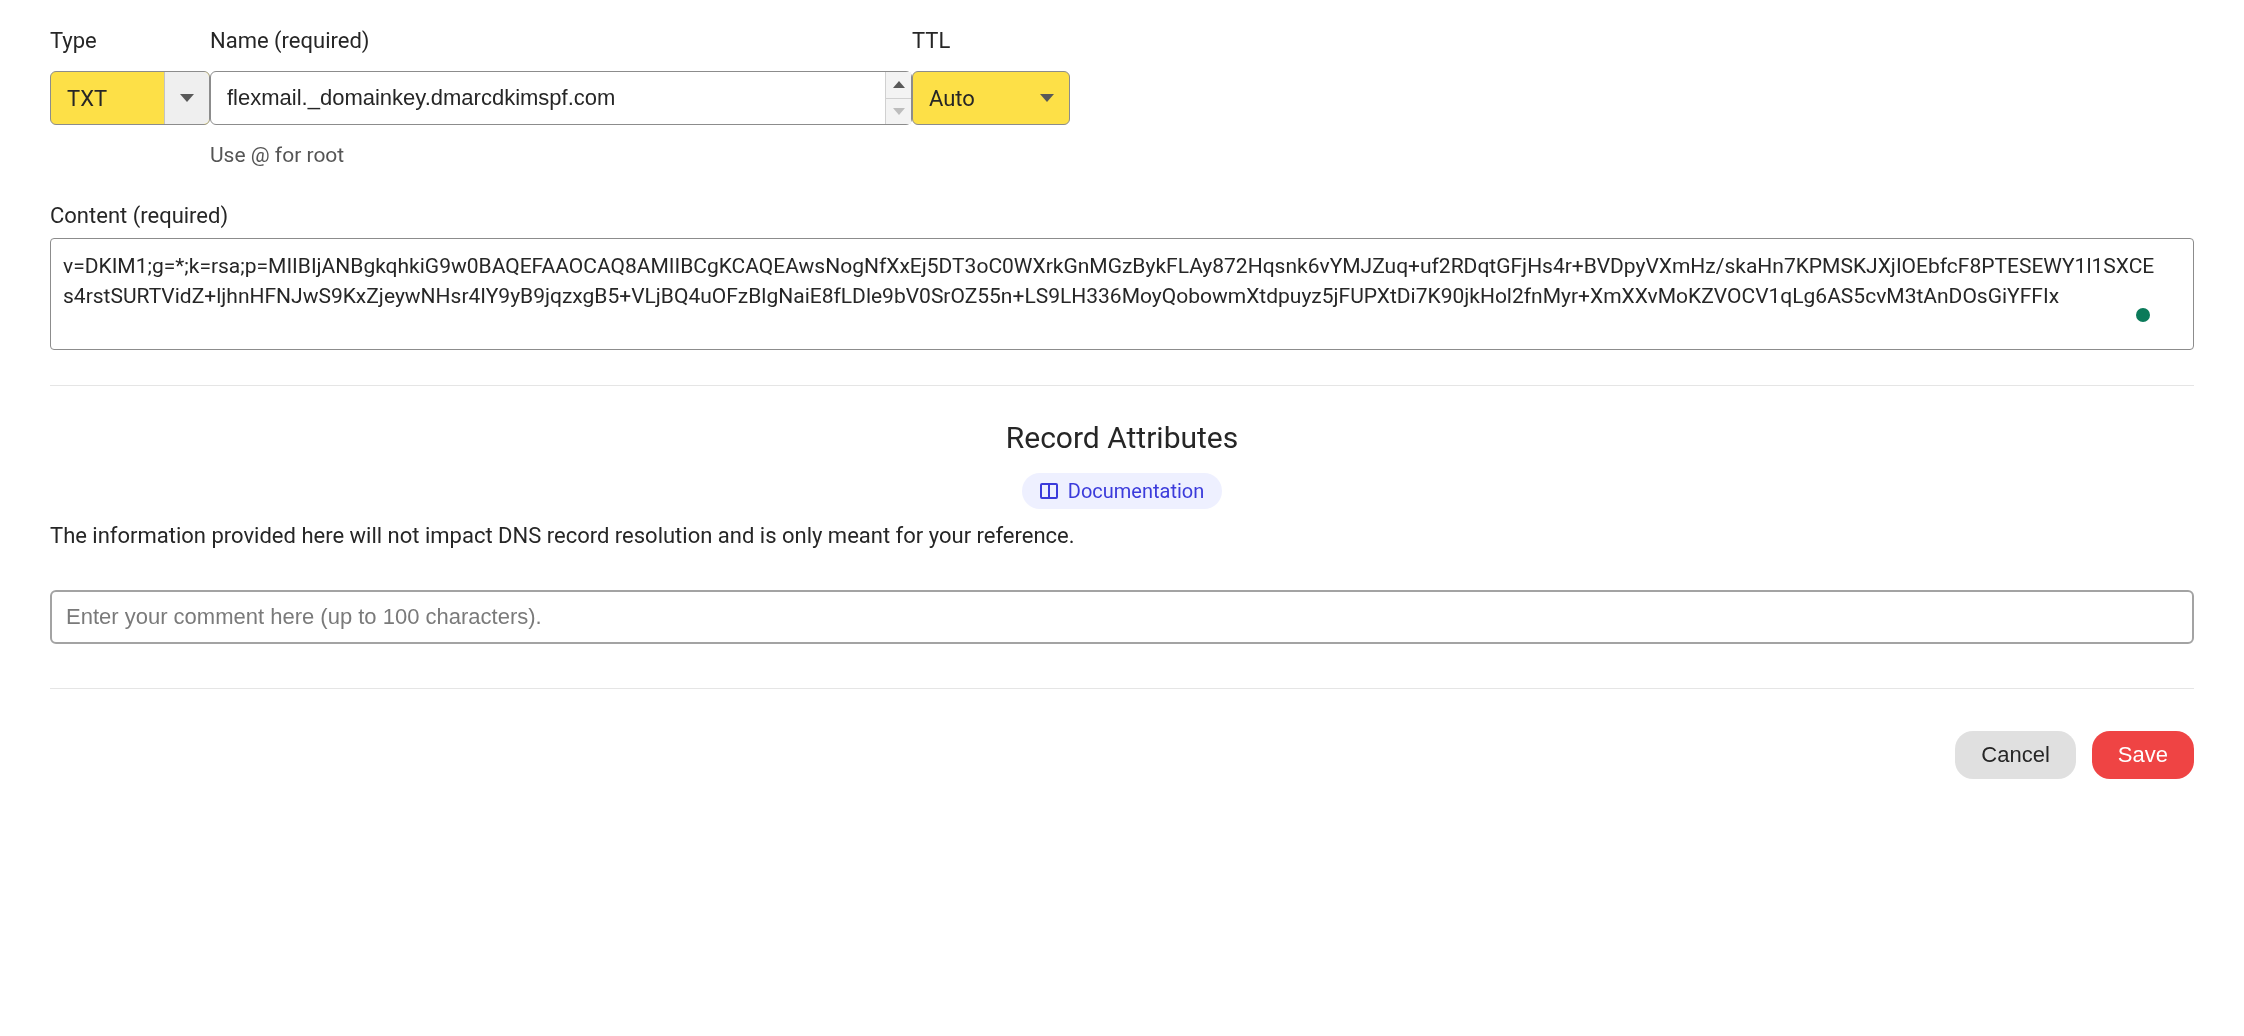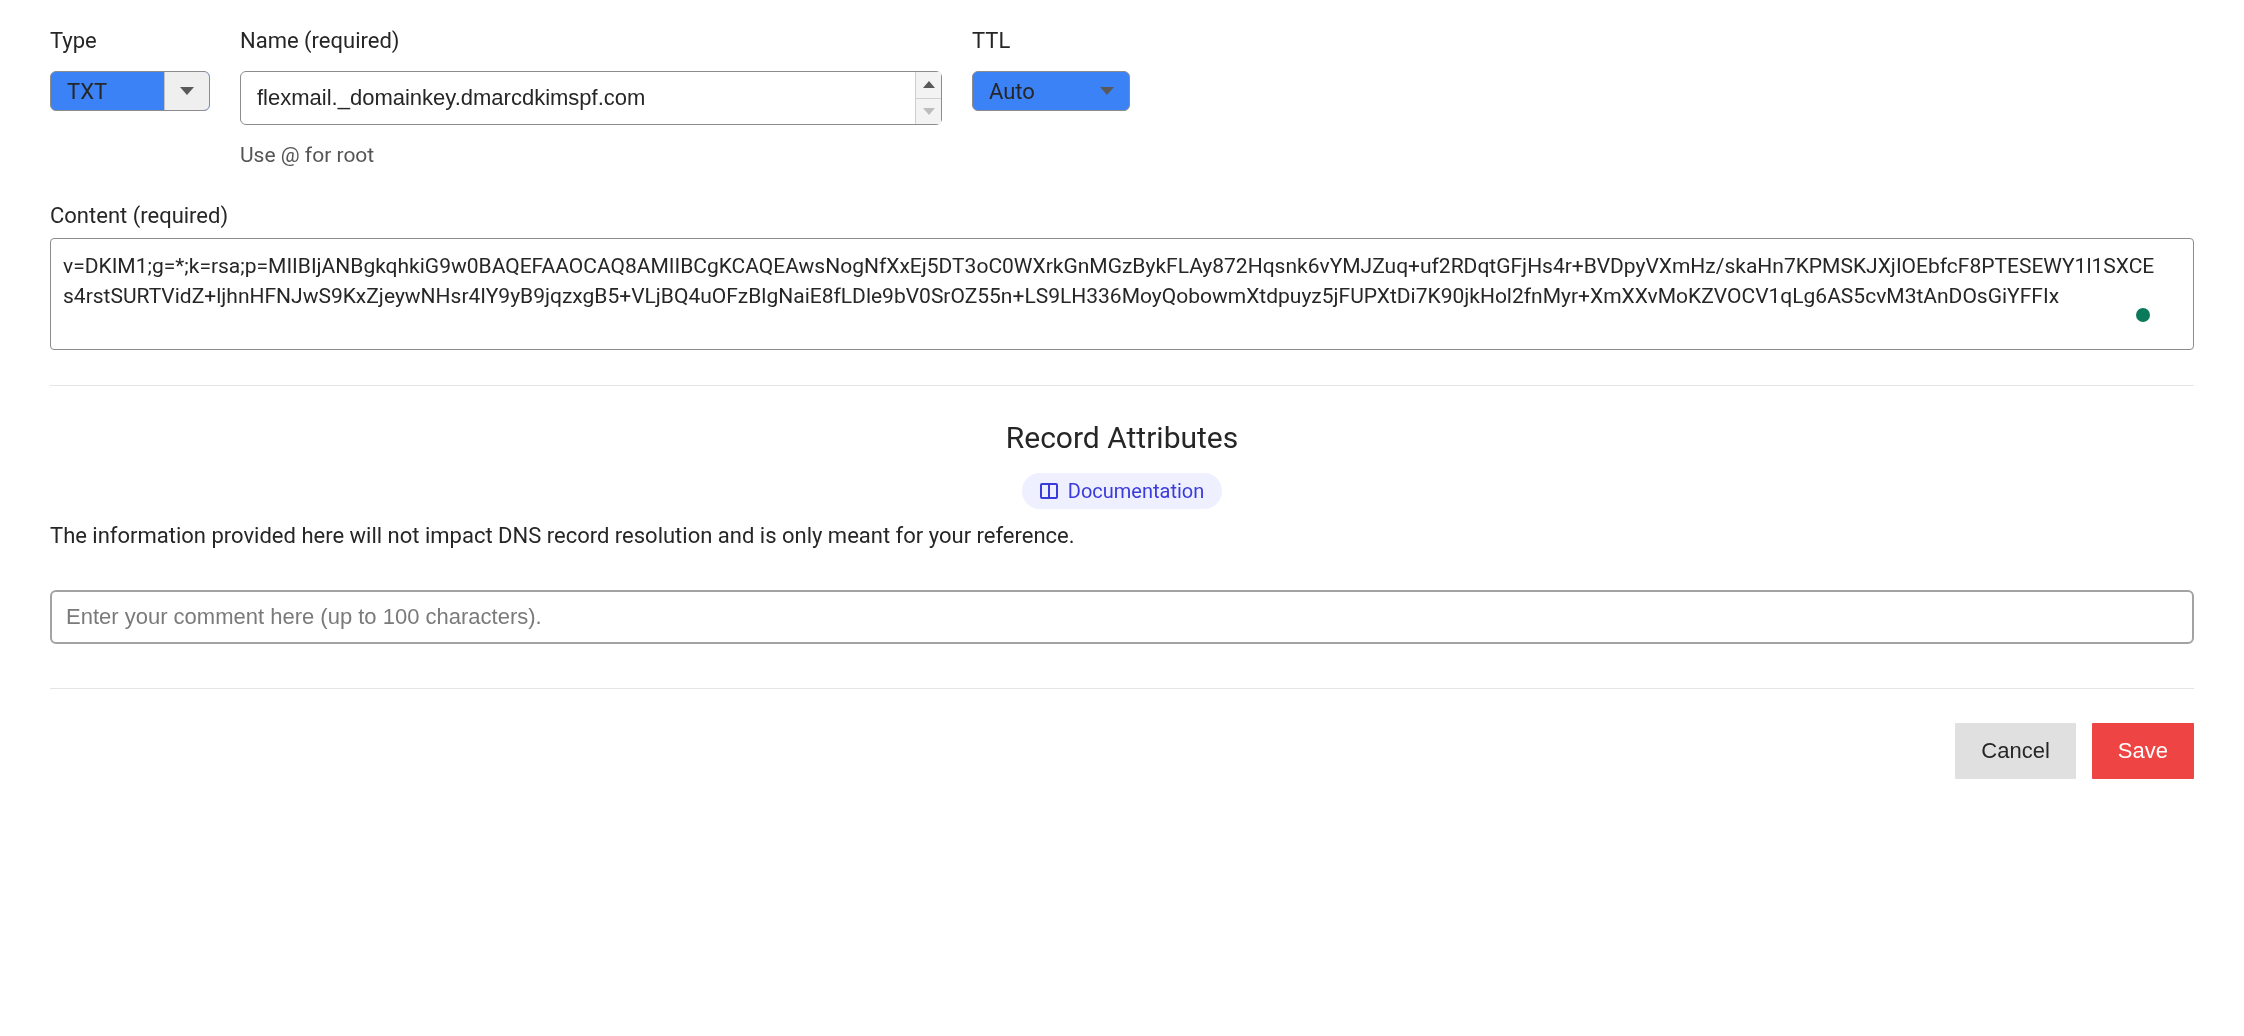--- a/index.html
+++ b/index.html
@@ -6,21 +6,20 @@
     body {
       font-family: -apple-system, BlinkMacSystemFont, "Segoe UI", Roboto, Helvetica, Arial, sans-serif;
       background: #ffffff;
       color: #1d1d1d;
       padding: 28px 50px 40px 50px;
       font-size: 22px;
     }
 
     .row-top {
       display: flex;
-      gap: 30px;
       align-items: flex-start;
     }
 
     .field-group {
       display: flex;
       flex-direction: column;
       gap: 8px;
     }
 
     .label {
@@ -28,22 +27,22 @@
       font-weight: 400;
       color: #262626;
       margin-bottom: 10px;
     }
 
     .select-wrap {
       position: relative;
       display: flex;
       border: 1px solid #8c8c8c;
       border-radius: 6px;
-      height: 40px;
-      background: #3b82f6;
+      height: 54px;
+      background: #fde047;
       overflow: hidden;
     }
 
     .select-value {
       padding: 0 16px;
       display: flex;
       align-items: center;
       flex: 1;
       font-size: 22px;
       color: #262626;
@@ -228,25 +227,26 @@
 
     .footer {
       display: flex;
       justify-content: flex-end;
       gap: 16px;
       margin-top: 0;
     }
 
     .btn {
       border: none;
-      border-radius: 1px;
-      height: 56px;
+      border-radius: 18px;
+      height: 48px;
       padding: 0 26px;
       font-size: 22px;
       cursor: pointer;
+      margin-top: 8px;
     }
     .btn-cancel {
       background: #e0e0e0;
       color: #262626;
     }
     .btn-save {
       background: #ef4444;
       color: #ffffff;
     }
 

